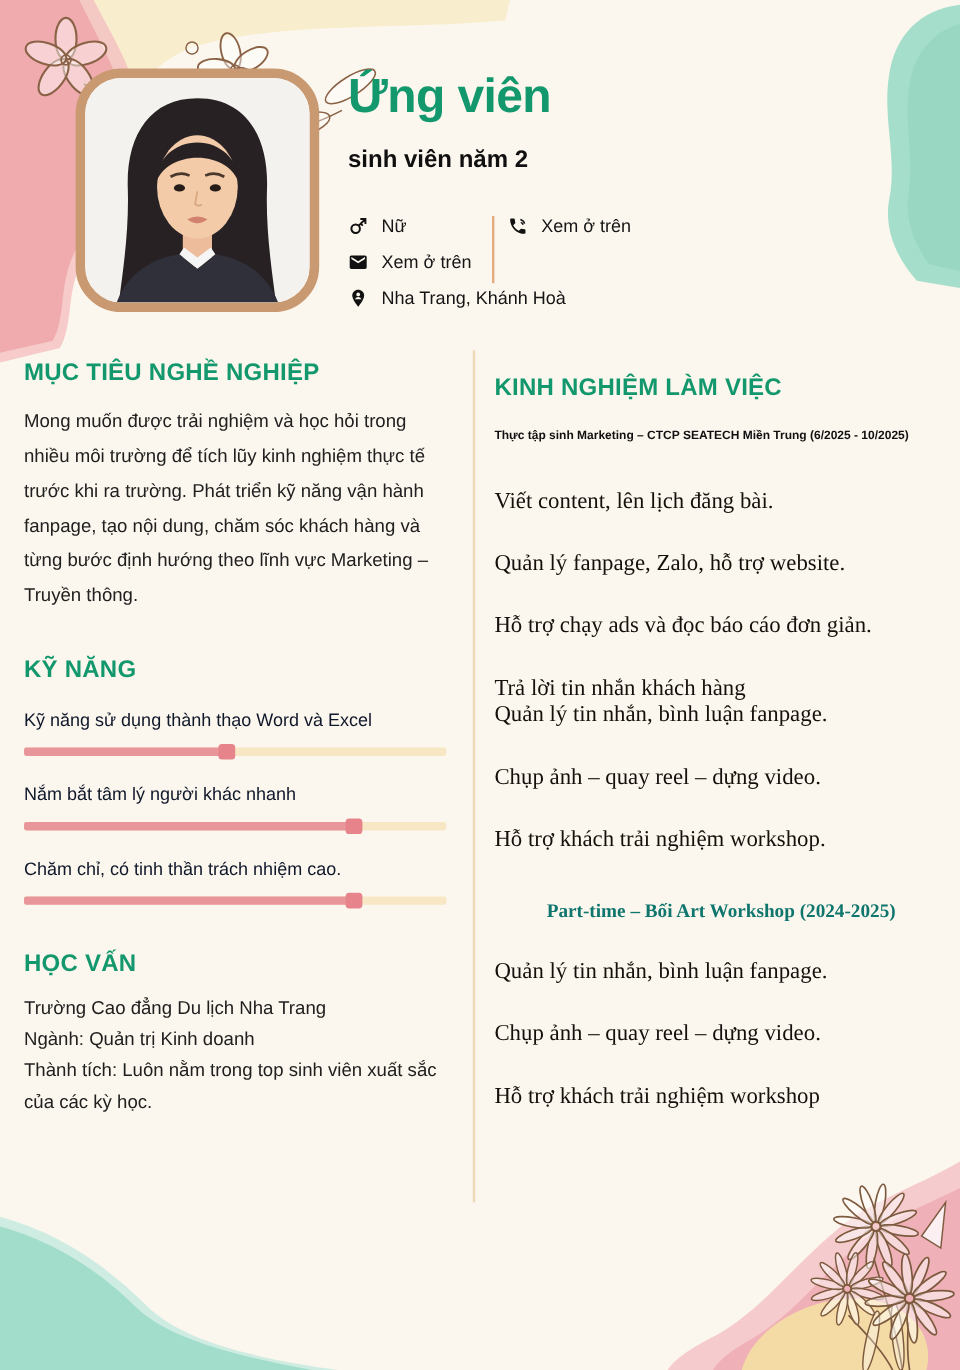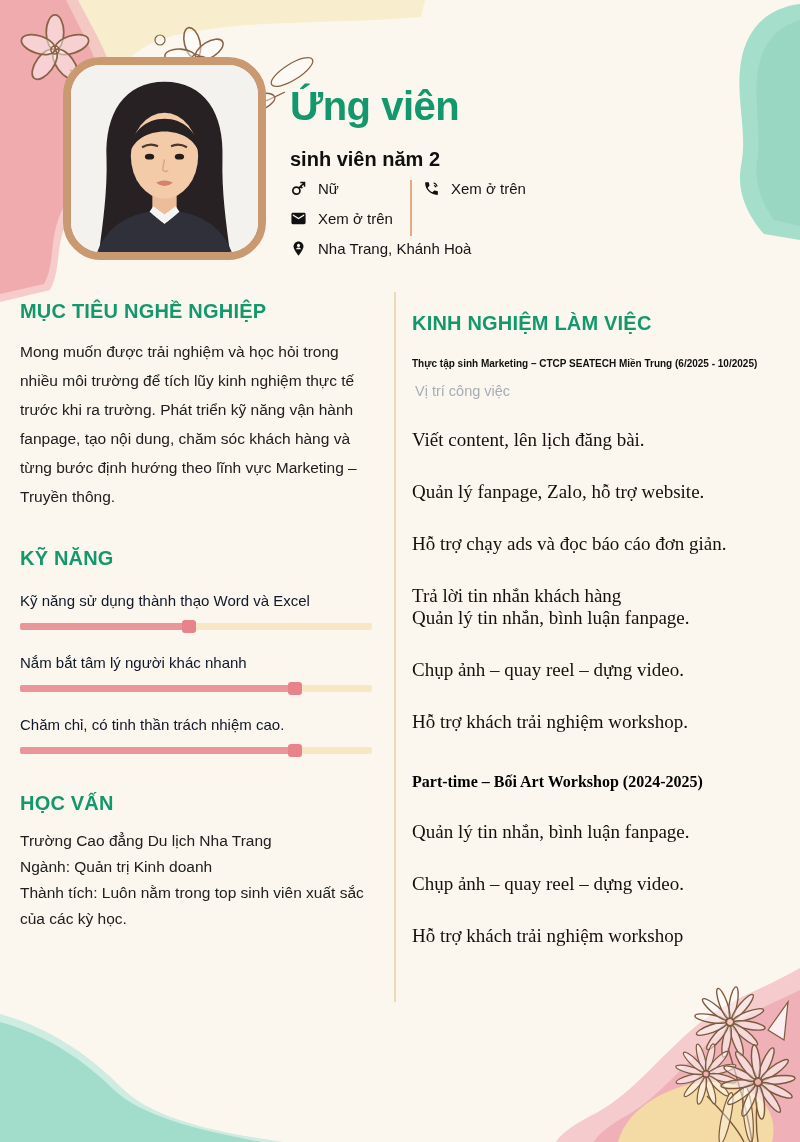--- a/index.html
+++ b/index.html
@@ -11,21 +11,21 @@
   }
   .decor { position:absolute; inset:0; width:800px; height:1142px; pointer-events:none; }
 
   
   .photo-frame {
     position:absolute; left:63px; top:57px; width:203px; height:203px;
     border:8px solid #c99a72; border-radius:38px; background:#ffffff; overflow:hidden;
   }
   .photo-frame svg { display:block; width:100%; height:100%; }
   .header-text { position:absolute; left:290px; top:56px; width:480px; }
-  .name { font-size:40px; line-height:48px; font-weight:800; color:#13986d; letter-spacing:-0.5px;margin-top:26px; }
+  .name { font-size:40px; line-height:48px; font-weight:800; color:#13986d; letter-spacing:-0.5px; }
   .subtitle { margin-top:18px; font-size:20px; font-weight:700; color:#101010; }
 
   .contact { position:absolute; left:290px; top:180px; width:360px; }
   .contact-grid { display:grid; grid-template-columns:133px 1fr; row-gap:13px; position:relative; }
   .contact-item { display:flex; align-items:center; gap:11px; font-size:15px; color:#151515; }
   .contact-item svg { flex:0 0 auto; }
   .contact-span { grid-column:1 / span 2; }
   .contact-divider { position:absolute; left:120px; top:0px; width:2px; height:56px; background:#e3ab80; }
 
   
@@ -47,21 +47,21 @@
   .education-block { margin-top:38px; }
   .education-lines { margin-top:13px; font-size:15.5px; line-height:26px; color:#202020; }
 
   .job-title-sans { margin-top:16px; font-size:10px; font-weight:700; line-height:26px; color:#101010; }
   .position-placeholder { margin-top:6px; margin-left:3px; font-size:14.5px; color:#a7acb6; }
   .job-items .serif-item {
     margin-top:30px; font-family:"Liberation Serif", serif; font-size:19px;
     line-height:22px; color:#15100c; white-space:pre-line;
   }
   .job2 { margin-top:40px; }
-  .job-title-serif { font-family:"Liberation Serif", serif; font-size:16px; font-weight:700; color:#000000; }
+  .job-title-serif { font-family:"Liberation Serif", serif; font-size:16px; font-weight:700; color:#0f766e;text-align:center; }
 </style>
 </head>
 <body>
 
 <div class="page">
 
   <svg class="decor" viewBox="0 0 800 1142">
     <defs>
       <g id="blossom">
         <ellipse cx="0" cy="-13" rx="6.5" ry="13" fill="rgba(255,255,255,0.45)" stroke="#8a6246" stroke-width="1.3"></ellipse>
@@ -235,21 +235,20 @@
 
   </div>
 
   <div class="col-right">
 
     <div>
       <h2 class="section-title">KINH NGHIỆM LÀM VIỆC</h2>
 
       <div>
         <div class="job-title-sans">Thực tập sinh Marketing – CTCP SEATECH Miền Trung (6/2025 - 10/2025)</div>
-        <div class="position-placeholder">Vị trí công việc</div>
         <div class="job-items">
           <p class="serif-item">Viết content, lên lịch đăng bài.</p>
           <p class="serif-item">Quản lý fanpage, Zalo, hỗ trợ website.</p>
           <p class="serif-item">Hỗ trợ chạy ads và đọc báo cáo đơn giản.</p>
           <p class="serif-item">Trả lời tin nhắn khách hàng
 Quản lý tin nhắn, bình luận fanpage.</p>
           <p class="serif-item">Chụp ảnh – quay reel – dựng video.</p>
           <p class="serif-item">Hỗ trợ khách trải nghiệm workshop.</p>
         </div>
       </div>

